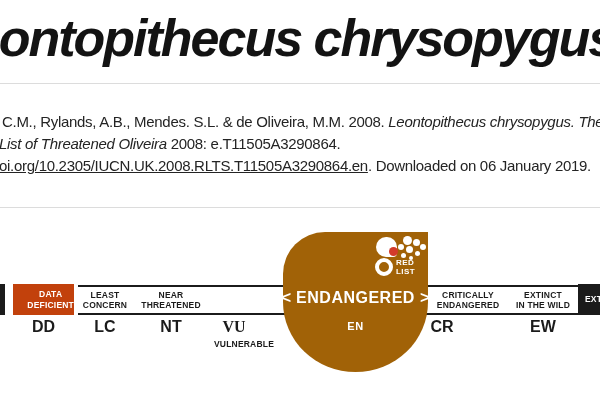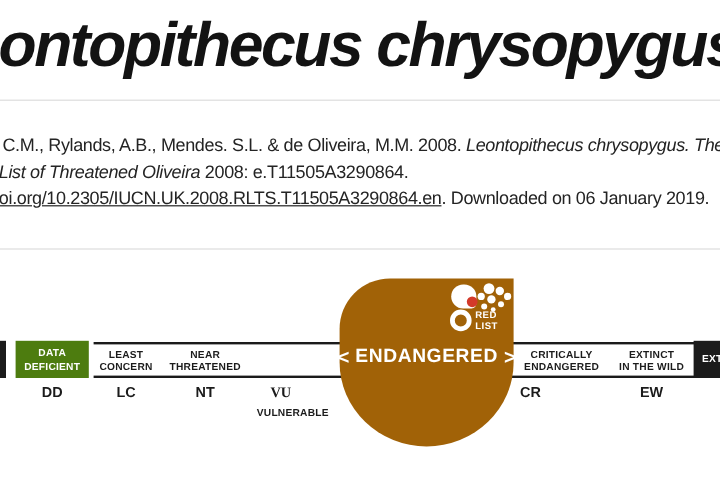--- a/index.html
+++ b/index.html
@@ -23,32 +23,32 @@
   .cit2{left:-1px;top:133px;}
   .cit3{left:-9px;top:155px;}
   .it{font-style:italic;}
   .lnk{text-decoration:underline;color:#242424;}
 
   
   .band-line{left:78px;width:522px;height:1.5px;background:#1b1b1b;z-index:1;}
   .line-top{top:285px;}
   .line-bottom{top:313px;}
   .edge-bar{left:0;top:284px;width:5px;height:31px;background:#1b1b1b;z-index:2;}
-  .dd-box{left:13px;top:284px;width:61px;height:31px;background:#4d7c0f;z-index:2;
-          display:flex;align-items:center;justify-content:center;}
+  .dd-box{left:13px;top:284px;width:61px;height:31px;background:#c2410c;z-index:2;
+          display:flex;align-items:center;justify-content:flex-end;}
   .dd-box .cat-label{color:#ffffff;}
   .cat-label{font-weight:700;font-size:8.5px;line-height:10.5px;letter-spacing:0.2px;
              text-align:center;white-space:pre-line;color:#1b1b1b;}
   .cat-cell{top:287px;height:26px;display:flex;align-items:center;justify-content:center;z-index:2;}
   .cell-lc{left:78px;width:54px;}
   .cell-nt{left:140px;width:62px;}
   .cell-vu{left:210px;width:68px;margin-top:44px;}
   .cell-cr{left:434px;width:68px;}
   .cell-ew{left:509px;width:68px;}
-  .code{top:321px;height:12px;font-weight:700;font-size:12px;line-height:12px;
+  .code{top:321px;height:12px;font-weight:700;font-size:16px;line-height:12px;
         text-align:center;color:#1b1b1b;z-index:2;}
   .code-dd{left:16px;width:55px;}
   .code-lc{left:78px;width:54px;}
   .code-nt{left:140px;width:62px;}
   .code-vu{left:200px;width:68px;font-family:Liberation Serif, serif;}
   .code-cr{left:408px;width:68px;}
   .code-ew{left:509px;width:68px;}
   .ex-box{left:578px;top:284px;width:60px;height:31px;background:#1b1b1b;z-index:2;
           display:flex;align-items:center;padding-left:7px;box-sizing:border-box;}
   .ex-box .cat-label{color:#ffffff;text-align:left;}
@@ -146,13 +146,14 @@
     <div class="abs dot d8"></div>
     <div class="abs b-ring"></div>
     <div class="abs b-logotext b-red">RED</div>
     <div class="abs b-logotext b-list">LIST</div>
   </div>
   <div class="abs b-label-row">
     <span class="b-bracket">&lt;</span>
     <span class="b-label">ENDANGERED</span>
     <span class="b-bracket">&gt;</span>
   </div>
+  <div class="abs b-code">EN</div>
 </div>
 
 </body></html>

